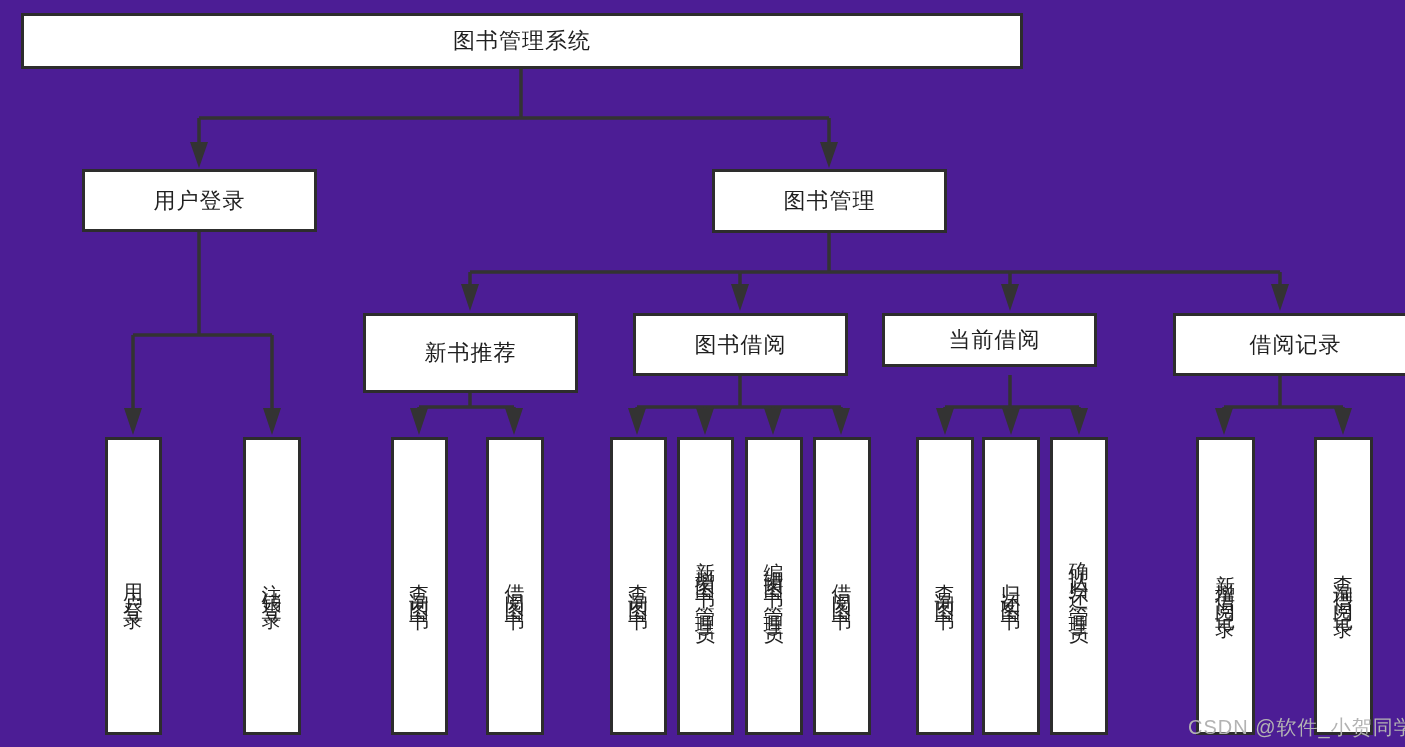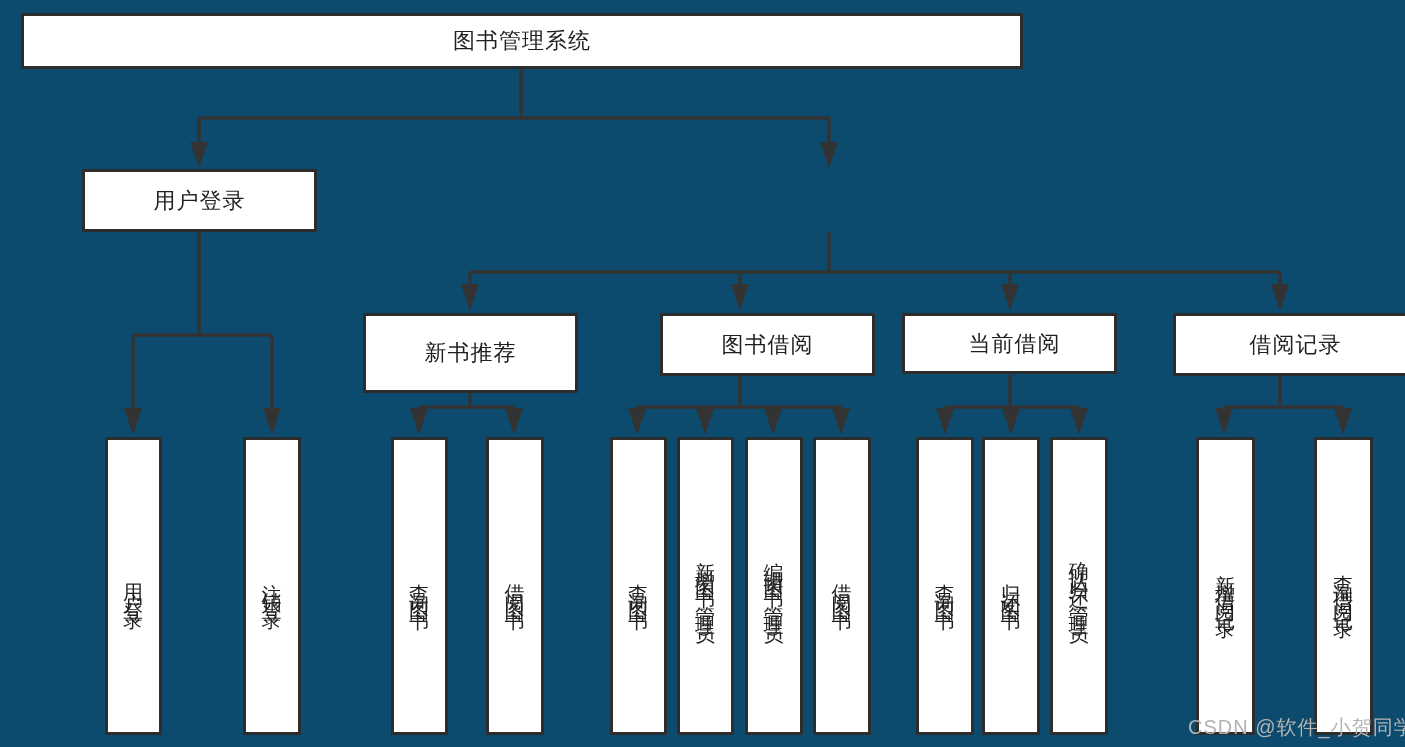--- a/index.html
+++ b/index.html
@@ -5,21 +5,21 @@
   html, body {
     margin: 0;
     padding: 0;
     background: #ffffff;
     font-family: "Liberation Sans", "DejaVu Sans", sans-serif;
   }
   .canvas {
     position: relative;
     width: 1405px;
     height: 747px;
-    background: #0c4a6e;
+    background: #4c1d95;
     overflow: hidden;
   }
   .wires {
     position: absolute;
     left: 0;
     top: 0;
     pointer-events: none;
   }
   .wires line {
     stroke: #333333;
@@ -131,28 +131,31 @@
     <polygon points="1334,408 1352,408 1343,435"></polygon>
   </svg>
 
   <div class="node hbox" style="left:21px; top:13px; width:1002px; height:56px;">
     <span>图书管理系统</span>
   </div>
 
   <div class="node hbox" style="left:82px; top:169px; width:235px; height:63px;">
     <span>用户登录</span>
   </div>
+  <div class="node hbox" style="left:712px; top:169px; width:235px; height:64px;">
+    <span>图书管理</span>
+  </div>
 
   <div class="node hbox" style="left:363px; top:313px; width:215px; height:80px;">
     <span>新书推荐</span>
   </div>
-  <div class="node hbox" style="left:633px; top:313px; width:215px; height:63px;margin-left:27px;">
+  <div class="node hbox" style="left:633px; top:313px; width:215px; height:63px;">
     <span>图书借阅</span>
   </div>
-  <div class="node hbox" style="left:902px; top:313px; width:215px; height:61px;padding-left:10px;">
+  <div class="node hbox" style="left:882px; top:313px; width:215px; height:54px;padding-left:10px;">
     <span>当前借阅</span>
   </div>
   <div class="node hbox" style="left:1173px; top:313px; width:245px; height:63px;">
     <span>借阅记录</span>
   </div>
 
   <div class="node vbox" style="left:105px; top:437px; width:57px; height:298px;">
     <span class="vtext">用户登录</span>
   </div>
   <div class="node vbox" style="left:243px; top:437px; width:58px; height:298px;">

